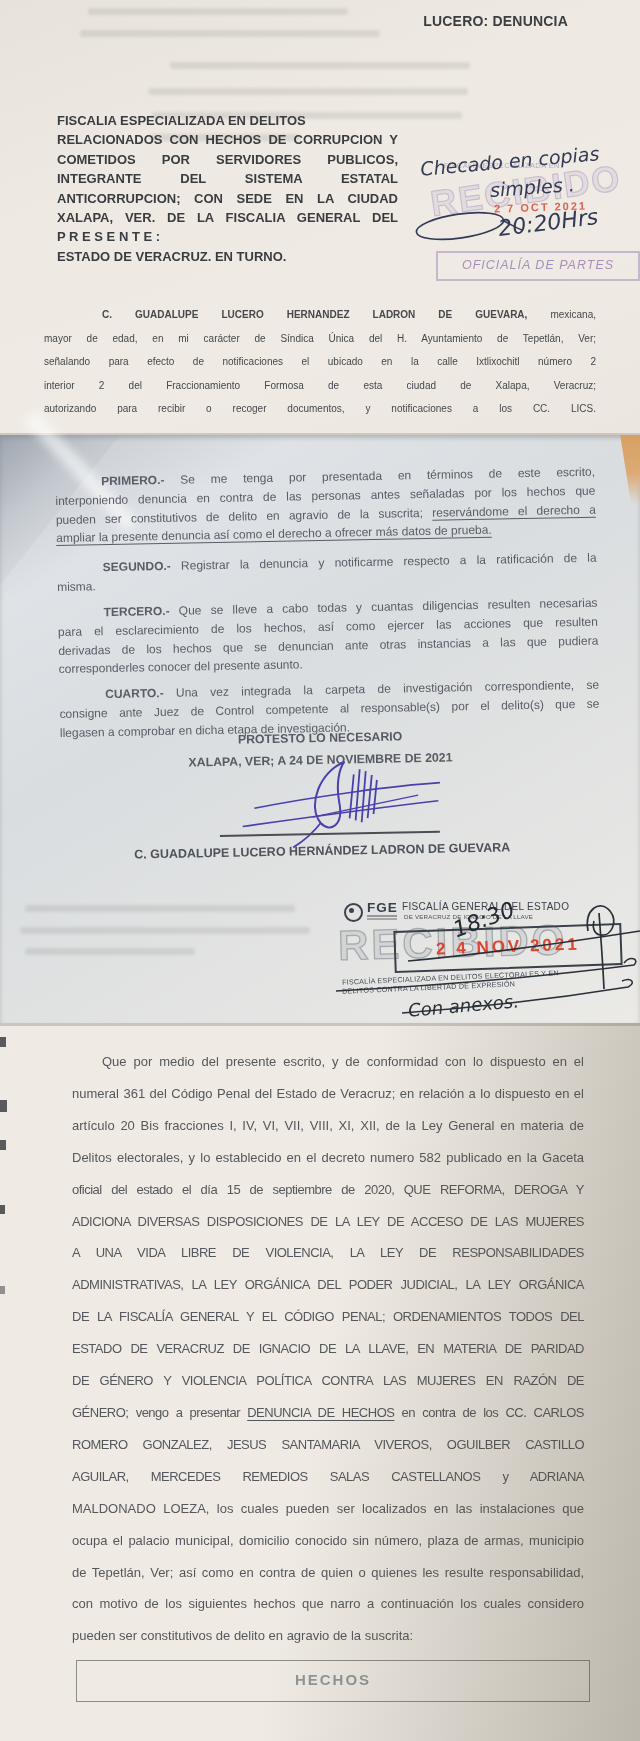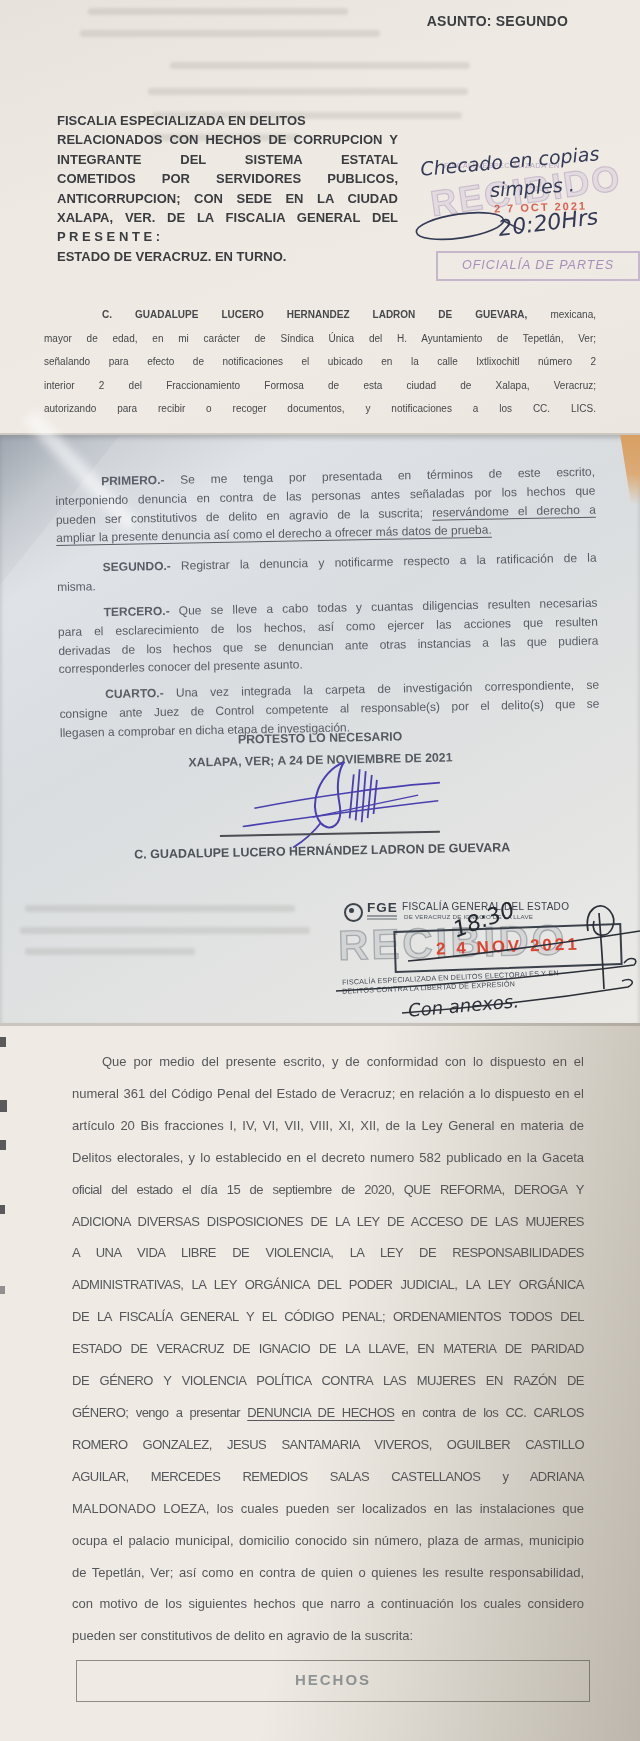--- a/index.html
+++ b/index.html
@@ -96,27 +96,27 @@
 
 <div id="page1" class="abs">
 
   <div class="gline" style="left:88px;top:8px;width:260px;"></div>
   <div class="gline" style="left:80px;top:30px;width:300px;"></div>
   <div class="gline" style="left:170px;top:62px;width:300px;"></div>
   <div class="gline" style="left:148px;top:88px;width:320px;"></div>
   <div class="gline" style="left:152px;top:112px;width:310px;"></div>
   <div class="gline" style="left:150px;top:134px;width:150px;"></div>
 
-  <div id="subject" class="abs">ASUNTO: SEGUNDO</div>
+  <div id="subject" class="abs">LUCERO: DENUNCIA</div>
 
   <div id="addressee" class="abs">
       <div class="ln nj"><span class="sg-b">FISCALIA ESPECIALIZADA EN DELITOS</span></div>
       <div class="ln"><span class="sg-b">RELACIONADOS CON HECHOS DE CORRUPCION Y</span></div>
+      <div class="ln"><span class="sg-b">COMETIDOS POR SERVIDORES PUBLICOS,</span></div>
       <div class="ln"><span class="sg-b">INTEGRANTE DEL SISTEMA ESTATAL</span></div>
-      <div class="ln"><span class="sg-b">COMETIDOS POR SERVIDORES PUBLICOS,</span></div>
       <div class="ln"><span class="sg-b">ANTICORRUPCION; CON SEDE EN LA CIUDAD</span></div>
       <div class="ln"><span class="sg-b">XALAPA, VER. DE LA FISCALIA GENERAL DEL</span></div>
       <div class="ln nj"><span class="sg-b">P R E S E N T E :</span></div>
       <div class="ln nj"><span class="sg-b">ESTADO DE VERACRUZ. EN TURNO.</span></div>
     </div>
 
   <div id="stamp-oct" class="abs">
     <div class="office abs">FISCALÍA ESPECIALIZADA EN</div>
     <div class="ghost abs">RECIBIDO</div>
     <div class="rdate abs">2 7 OCT  2021</div>

